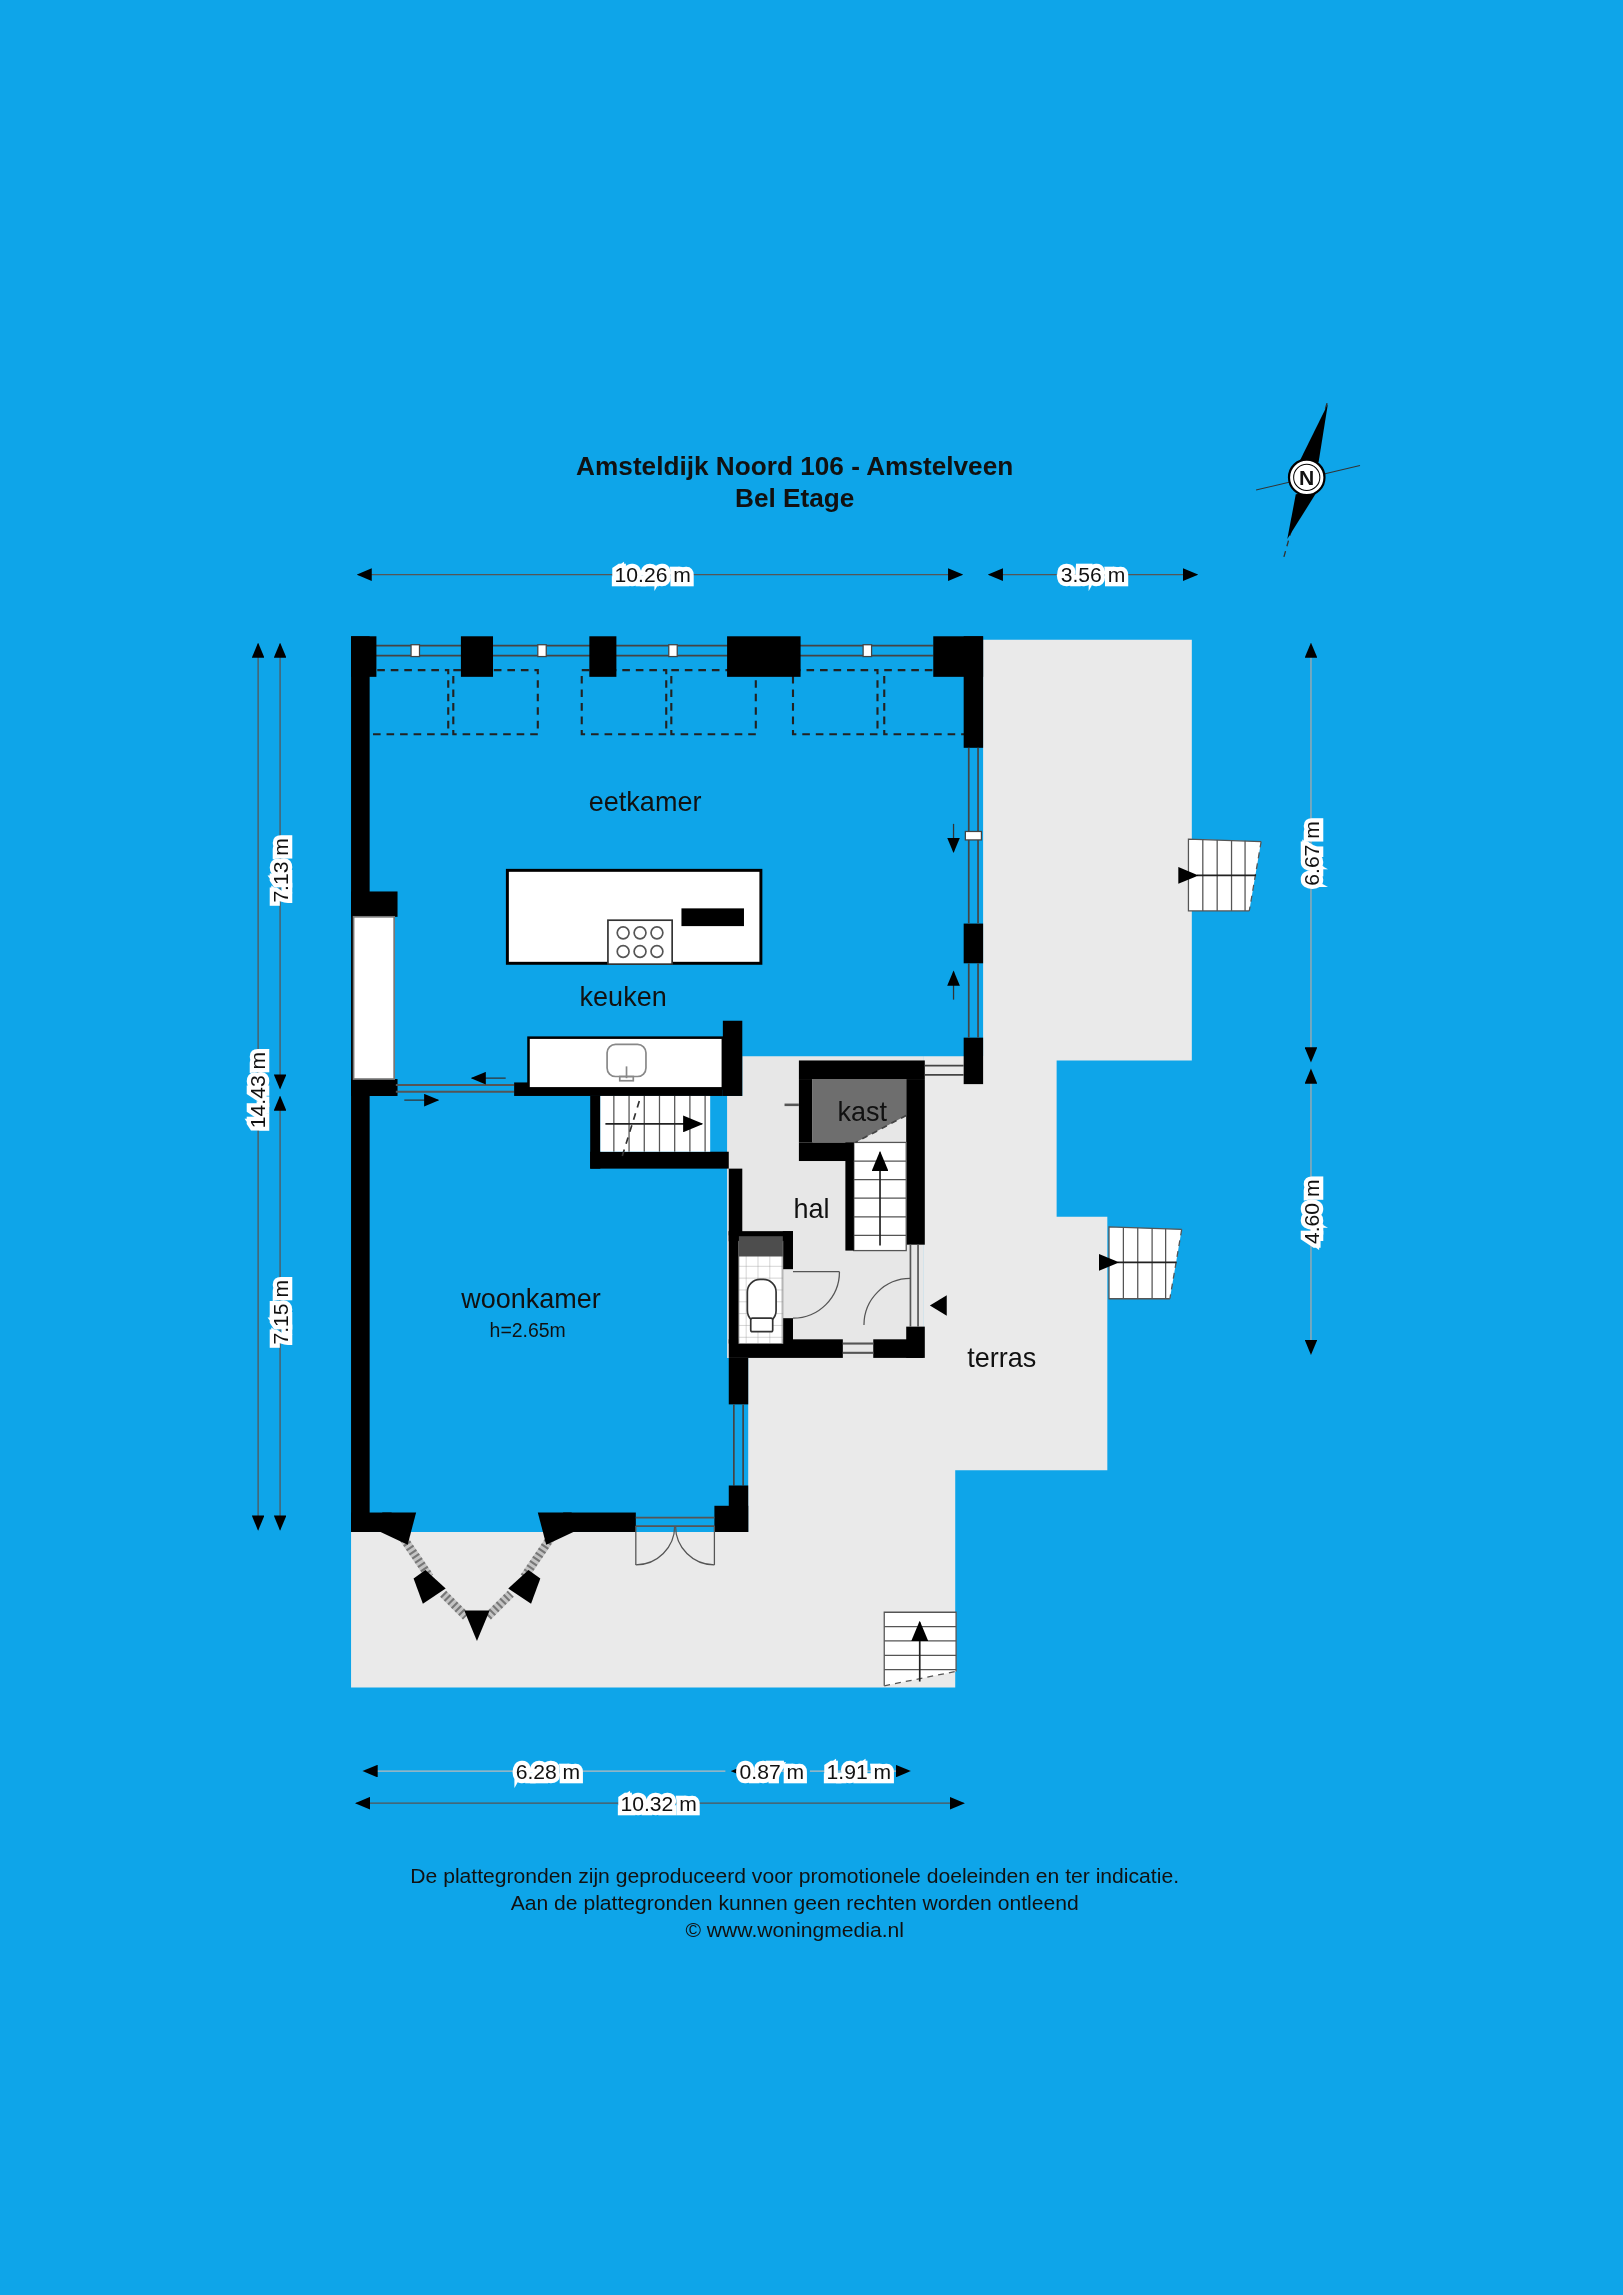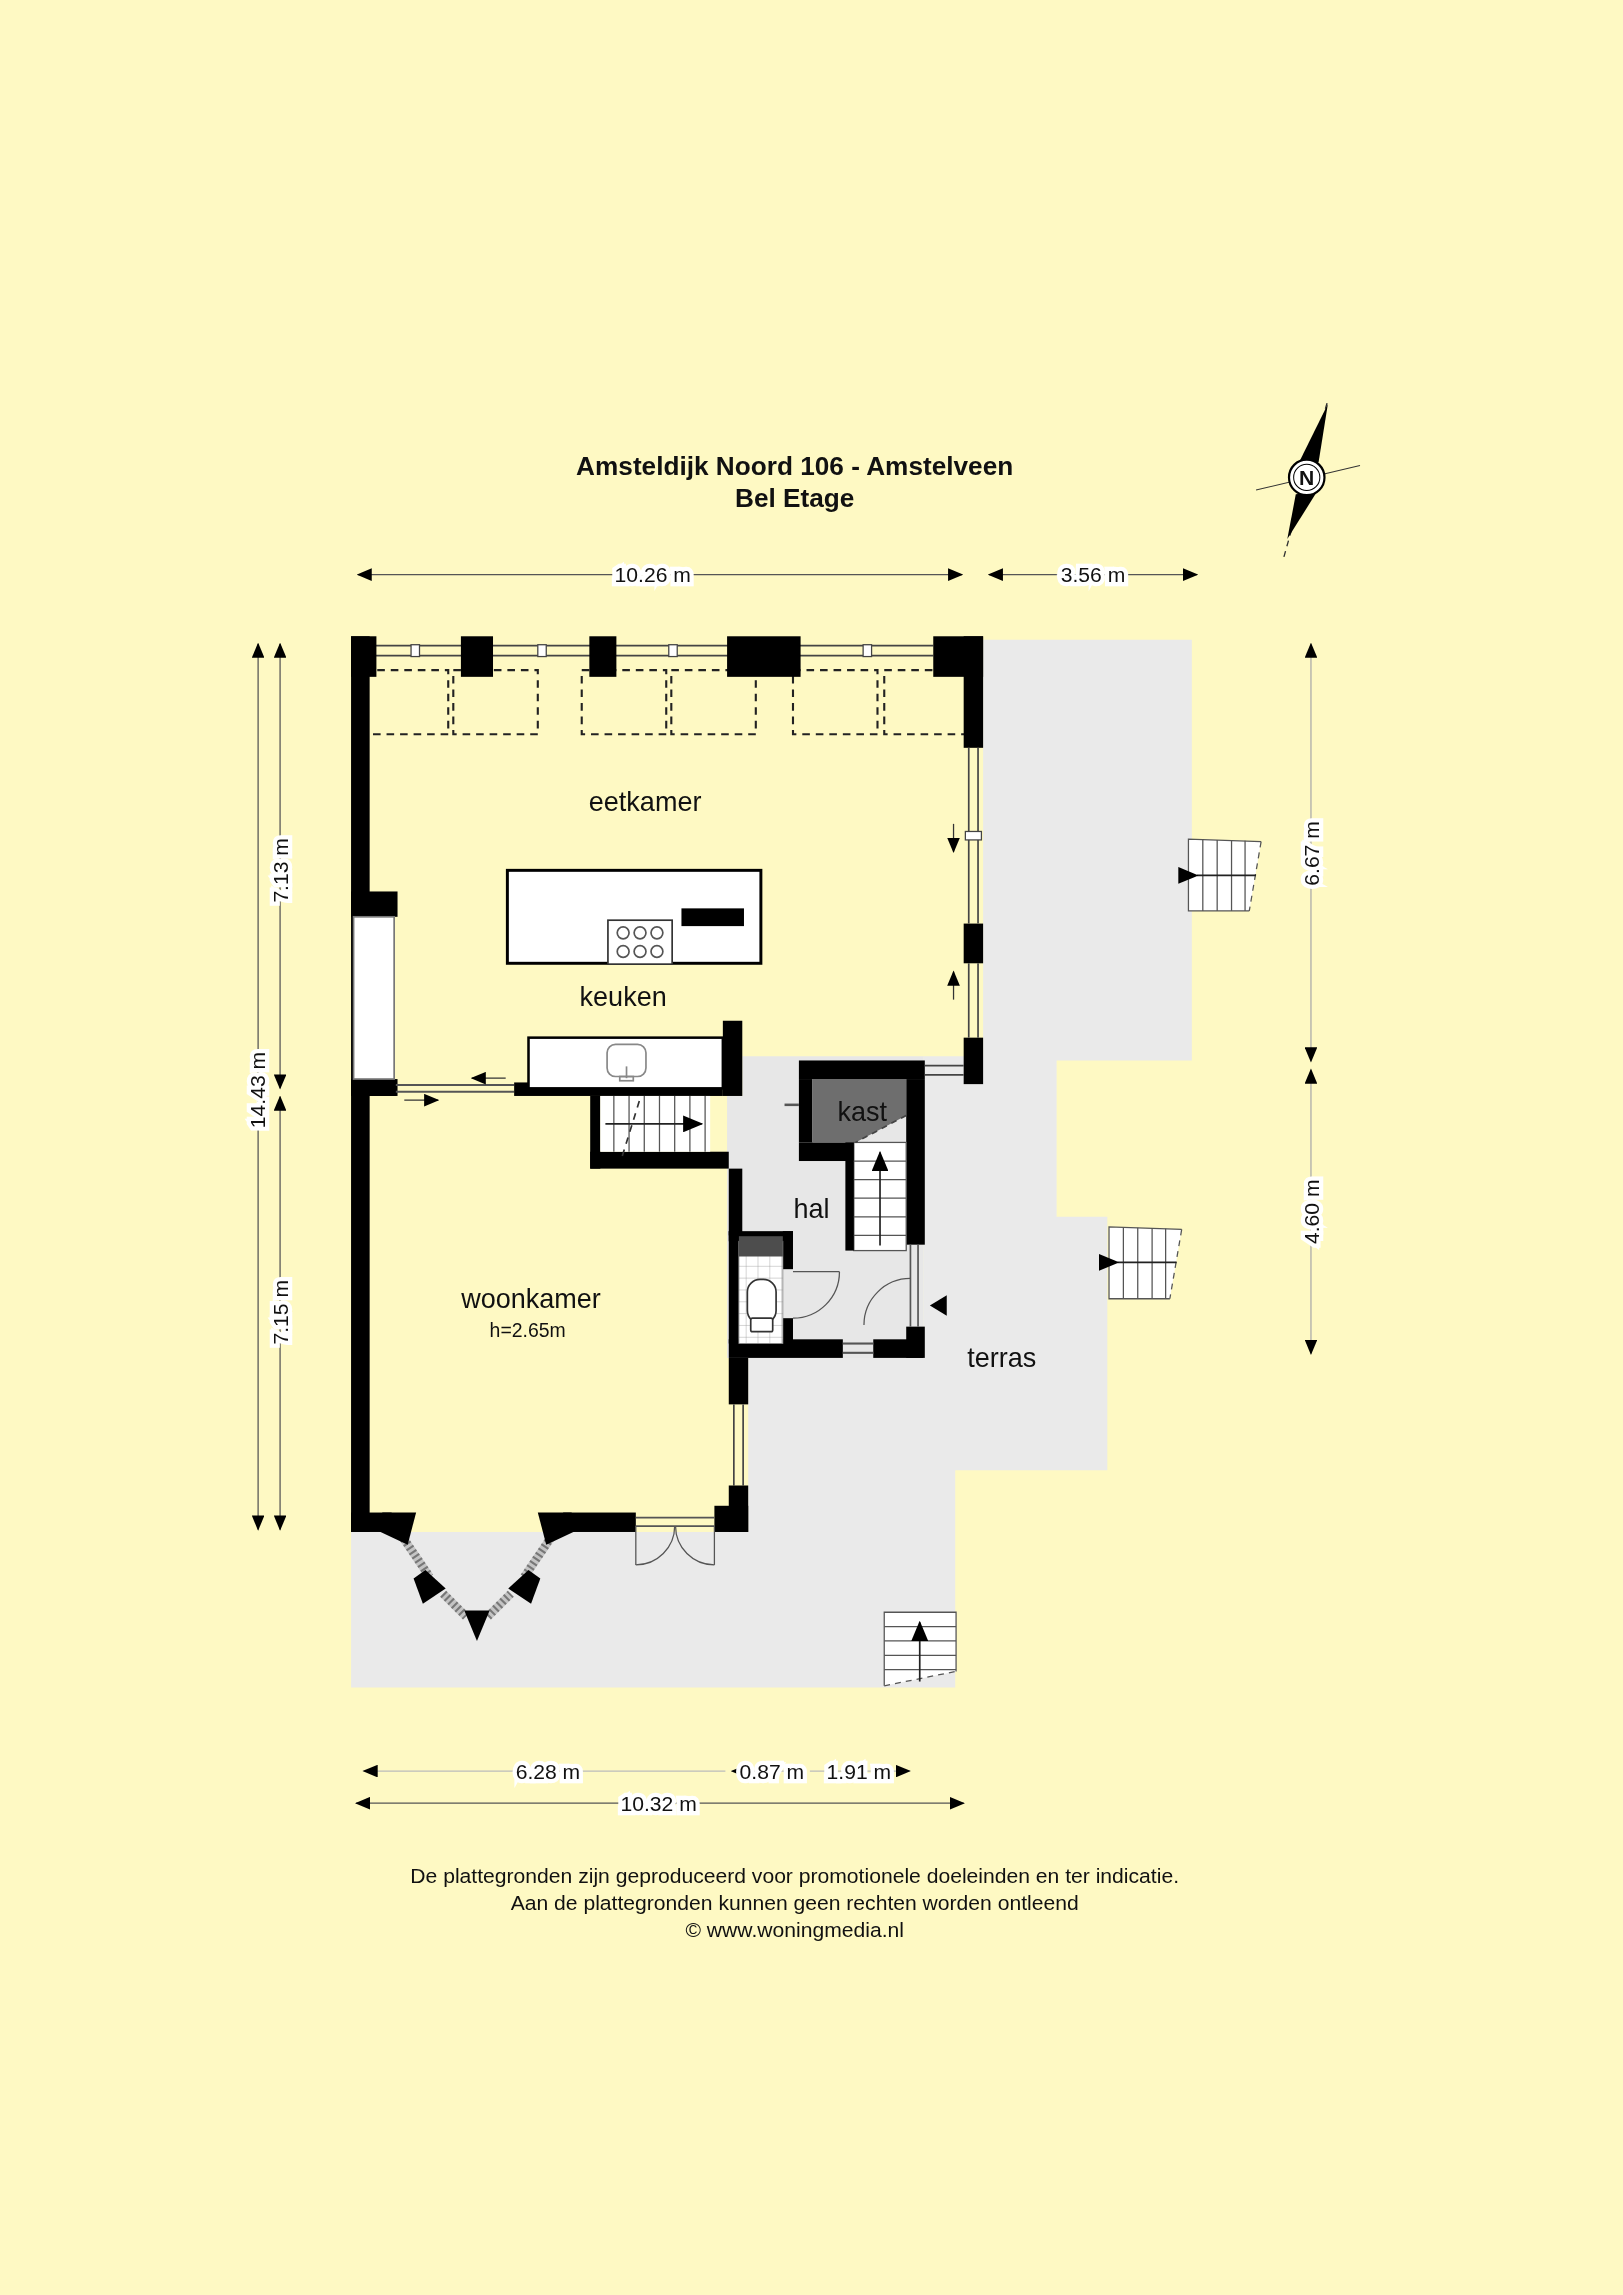--- a/index.html
+++ b/index.html
@@ -1,16 +1,16 @@
 <!DOCTYPE html>
 <html style="font-size:13.5px"><head>
 <meta charset="utf-8">
 <style>
   html,body{margin:0;padding:0;background:#ffffff;}
-  .page{position:relative;width:1624px;height:2295px;background:#fef9c3;overflow:hidden;
+  .page{position:relative;width:1624px;height:2295px;background:#0ea5e9;overflow:hidden;
         font-family:"Liberation Sans", sans-serif;}
   svg{position:absolute;left:0;top:0;}
   text{fill:#111;}
   .title-line{font-size:31px;font-weight:bold;}
   .room-label{font-size:32px;}
   .small-label{font-size:23px;}
   .dim-label{font-size:25px;paint-order:stroke;stroke:#fff;stroke-width:10px;}
   .footer-line{font-size:25px;}
   .compass-n{font-size:25px;font-weight:bold;}
 </style>

